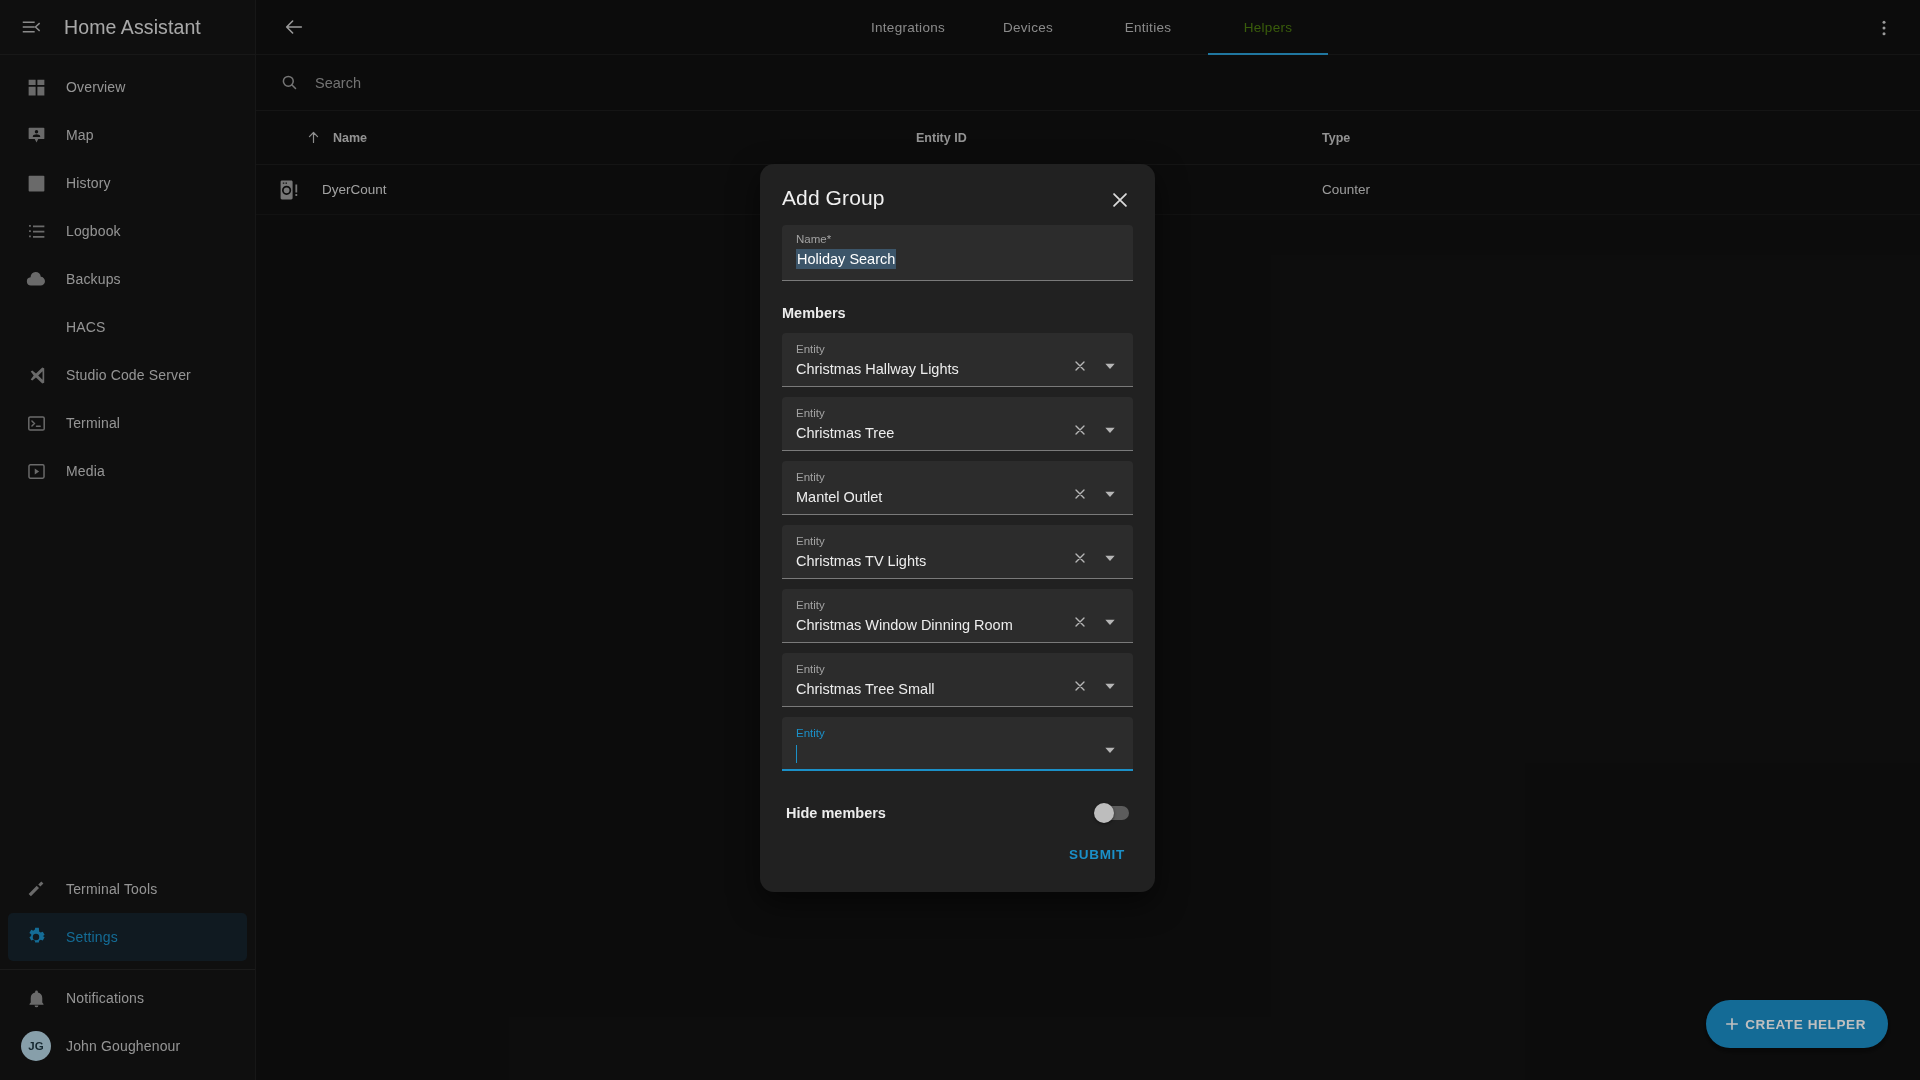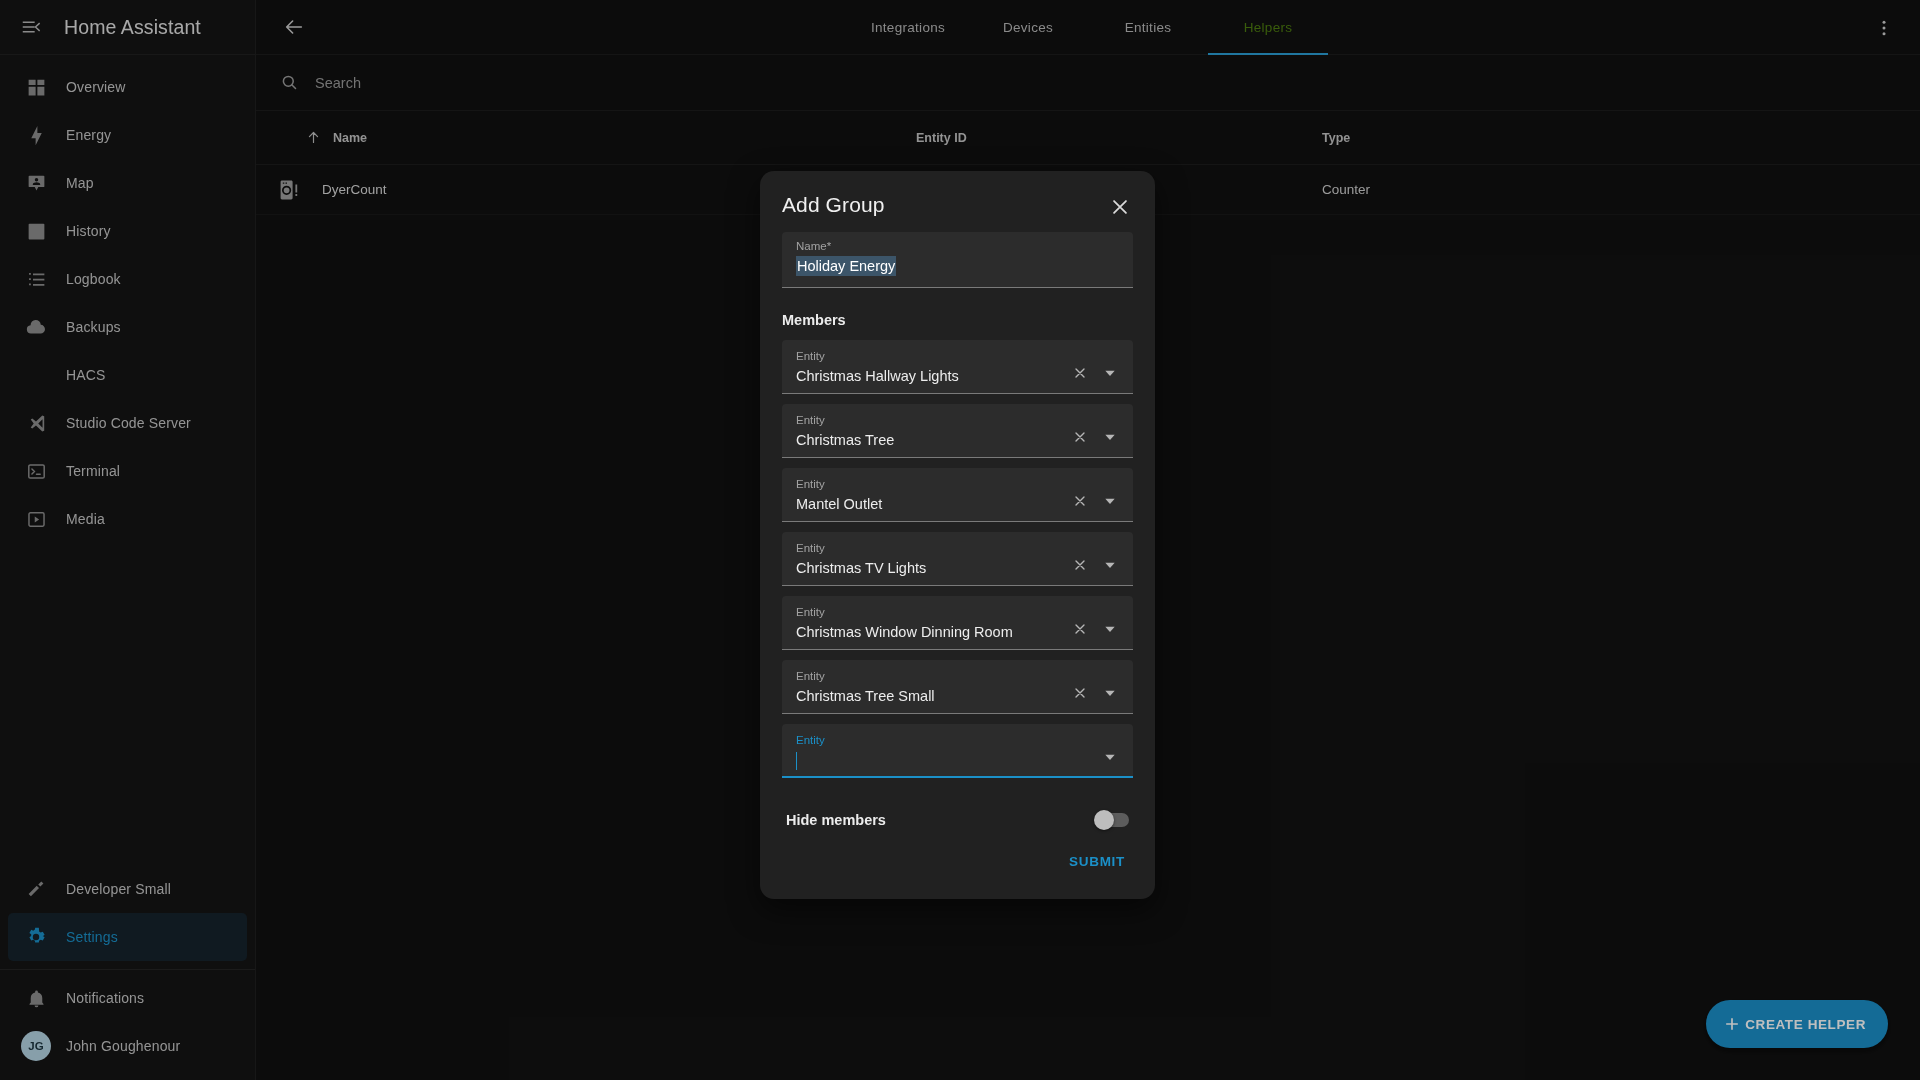--- a/index.html
+++ b/index.html
@@ -146,21 +146,21 @@
     box-shadow: 0 3px 6px rgba(0,0,0,.45);
     font-size: 13.5px; font-weight: 600; letter-spacing: .6px;
   }
 
   
   .scrim {
     position: absolute; inset: 0; background: rgba(0,0,0,0.25); z-index: 20;
   }
   .dialog {
     position: absolute; z-index: 30;
-    left: 760px; top: 171px;
+    left: 760px; top: 164px;
     width: 395px;
     background: #212121;
     border-radius: 14px;
     box-shadow: 0 11px 30px rgba(0,0,0,.55);
     padding: 0 0 10px 0;
     color: #e6e6e6;
   }
   .dialog-head {
     display: flex; align-items: flex-start; justify-content: space-between;
     padding: 22px 18px 8px 22px;
@@ -266,28 +266,20 @@
         <span class="nav-ico">
           <svg width="21" height="21" viewBox="0 0 24 24" fill="currentColor">
               <path d="M3 3h8v6H3V3m0 8h8v10H3V11m10 0h8v10h-8V11m0-8h8v6h-8V3Z"></path>
             </svg>
         </span>
         <span class="nav-label">Overview</span>
       </div>
       <div class="nav-item">
         <span class="nav-ico">
           <svg width="21" height="21" viewBox="0 0 24 24" fill="currentColor">
-              <path d="M11 15H6l7-14v8h5l-7 14v-8Z"></path>
-            </svg>
-        </span>
-        <span class="nav-label">Energy</span>
-      </div>
-      <div class="nav-item">
-        <span class="nav-ico">
-          <svg width="21" height="21" viewBox="0 0 24 24" fill="currentColor">
               <path d="M4 3h16a1 1 0 0 1 1 1v11a1 1 0 0 1-1 1h-6l-2 4-2-4H4a1 1 0 0 1-1-1V4a1 1 0 0 1 1-1Zm8 2.6a2 2 0 1 0 0 4 2 2 0 0 0 0-4Zm-4.2 8.2h8.4v-.9c0-1.4-2.8-2.2-4.2-2.2s-4.2.8-4.2 2.2v.9Z"></path>
             </svg>
         </span>
         <span class="nav-label">Map</span>
       </div>
       <div class="nav-item">
         <span class="nav-ico">
           <svg width="21" height="21" viewBox="0 0 24 24" fill="currentColor">
               <path d="M4 3h16a1 1 0 0 1 1 1v16a1 1 0 0 1-1 1H4a1 1 0 0 1-1-1V4a1 1 0 0 1 1-1Zm3 12h2v3H7v-3Zm4-6h2v9h-2V9Zm4 3h2v6h-2v-6Z"></path>
             </svg>
@@ -342,21 +334,21 @@
       </div>
     </div>
 
     <div class="sidebar-bottom">
       <div class="nav-item">
         <span class="nav-ico">
           <svg width="21" height="21" viewBox="0 0 24 24" fill="currentColor">
               <path d="M17.5 2.8 14 6.3l1.2 1.2-1.6 1.6-1.3-1.3L3 17.1l2.6 2.6 9.3-9.3-1.3-1.3 1.6-1.6 1.2 1.2 3.5-3.5-2.4-2.4Z"></path>
             </svg>
         </span>
-        <span class="nav-label">Developer Small</span>
+        <span class="nav-label">Terminal Tools</span>
       </div>
       <div class="nav-item active">
         <span class="nav-ico">
           <svg width="22" height="22" viewBox="0 0 24 24" fill="currentColor">
               <path d="M12 15.5a3.5 3.5 0 1 1 0-7 3.5 3.5 0 0 1 0 7Zm7.4-2.6.1-.9-.1-.9 2-1.5-2-3.4-2.3.9a7 7 0 0 0-1.6-.9L15.1 2h-4l-.4 2.2a7 7 0 0 0-1.6.9l-2.3-.9-2 3.4 2 1.5-.1.9.1.9-2 1.5 2 3.4 2.3-.9c.5.4 1 .7 1.6.9l.4 2.2h4l.4-2.2c.6-.2 1.1-.5 1.6-.9l2.3.9 2-3.4-2-1.5Z"></path>
             </svg>
         </span>
         <span class="nav-label">Settings</span>
       </div>
       <div class="sidebar-divider"></div>
@@ -465,21 +457,21 @@
             <path d="M5.5 5.5 18.5 18.5M18.5 5.5 5.5 18.5"></path>
           </svg>
       </div>
     </div>
 
     <div class="dialog-body">
 
       <div class="field name-field">
         <div class="field-col">
           <span class="field-label">Name*</span>
-          <span class="field-value selected">Holiday Energy</span>
+          <span class="field-value selected">Holiday Search</span>
         </div>
       </div>
 
       <div class="section-title">Members</div>
 
       <div class="field">
         <div class="field-col">
           <span class="field-label">Entity</span>
           <span class="field-value">Christmas Hallway Lights</span>
         </div>

